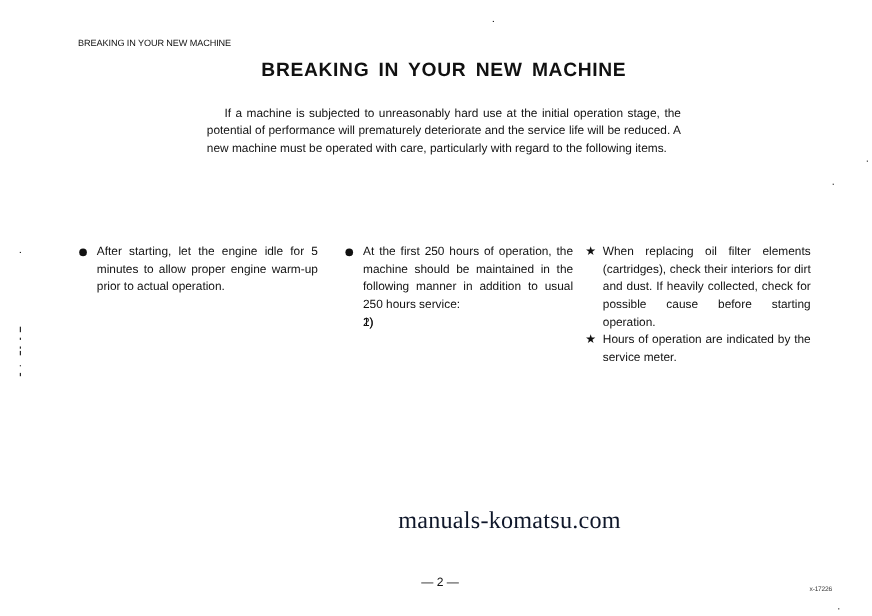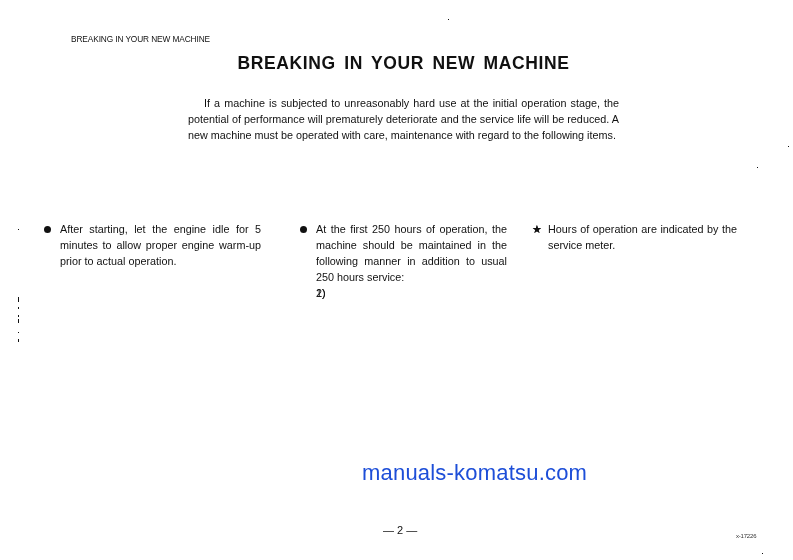--- a/index.html
+++ b/index.html
@@ -47,22 +47,22 @@
     .intro p {
       margin: 0;
       text-indent: 16px;
     }
     .col {
       position: absolute;
       top: 221px;
       font-size: 10.8px;
       line-height: 16px;
     }
-    .col-1 { left: 44px; width: 217px; }
-    .col-2 { left: 300px; width: 207px; }
+    .col-1 { left: 72px; width: 217px; }
+    .col-2 { left: 314px; width: 207px; }
     .col-3 { left: 532px; width: 205px; }
     .item {
       position: relative;
       padding-left: 16px;
       text-align: justify;
     }
     .bullet {
       position: absolute;
       left: 0;
       top: 0;
@@ -96,22 +96,23 @@
     }
     .trailing {
       padding-left: 16px;
       text-align: justify;
     }
     .watermark {
       position: absolute;
       left: 362px;
       top: 460px;
       font-size: 22px;
-      color: #1d4ed8;
+      color: #0f172a;
       letter-spacing: 0.2px;
+      font-family: Liberation Serif, serif;
     }
     .page-number {
       position: absolute;
       left: 383px;
       top: 524px;
       font-size: 11px;
     }
     .doc-code {
       position: absolute;
       left: 736px;
@@ -126,21 +127,21 @@
     }
   </style>
 </head>
 <body>
 
 <div class="running-header">BREAKING IN YOUR NEW MACHINE</div>
 
 <div class="main-title">BREAKING IN YOUR NEW MACHINE</div>
 
 <div class="intro">
-  <p>If a machine is subjected to unreasonably hard use at the initial operation stage, the potential of performance will prematurely deteriorate and the service life will be reduced. A new machine must be operated with care, maintenance with regard to the following items.</p>
+  <p>If a machine is subjected to unreasonably hard use at the initial operation stage, the potential of performance will prematurely deteriorate and the service life will be reduced. A new machine must be operated with care, particularly with regard to the following items.</p>
 </div>
 
 <div class="col col-1">
   <div class="item">
     <span class="bullet"><span class="dot"></span></span>
     <span>After starting, let the engine idle for 5 minutes to allow proper engine warm-up prior to actual operation.</span>
   </div>
 </div>
 
 <div class="col col-2">
@@ -154,20 +155,21 @@
     </div>
     <div class="sub-item">
       <span class="sub-num">2)</span>
     </div>
   </div>
 </div>
 
 <div class="col col-3">
   <div class="item">
     <span class="bullet star">★</span>
+    <span>When replacing oil filter elements (cartridges), check their interiors for dirt and dust. If heavily collected, check for possible cause before starting operation.</span>
   </div>
   <div class="item">
     <span class="bullet star">★</span>
     <span>Hours of operation are indicated by the service meter.</span>
   </div>
 </div>
 
 <div class="watermark">manuals-komatsu.com</div>
 
 <div class="page-number">— 2 —</div>

